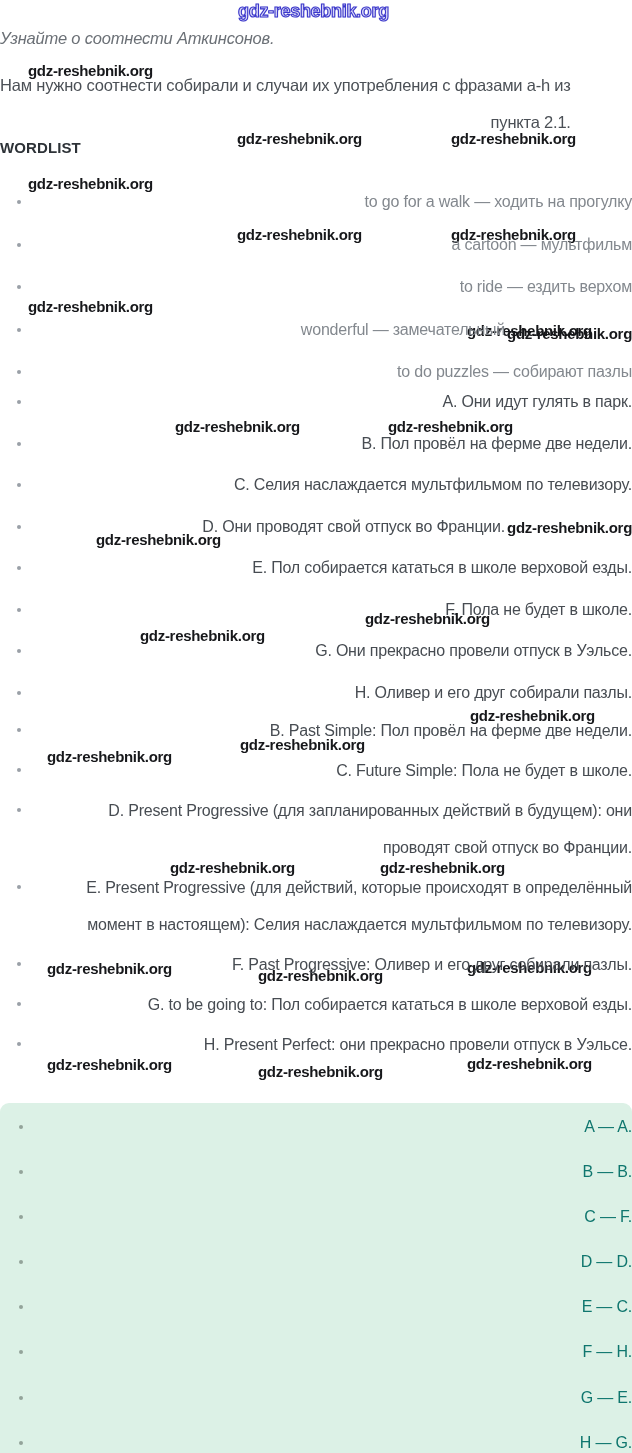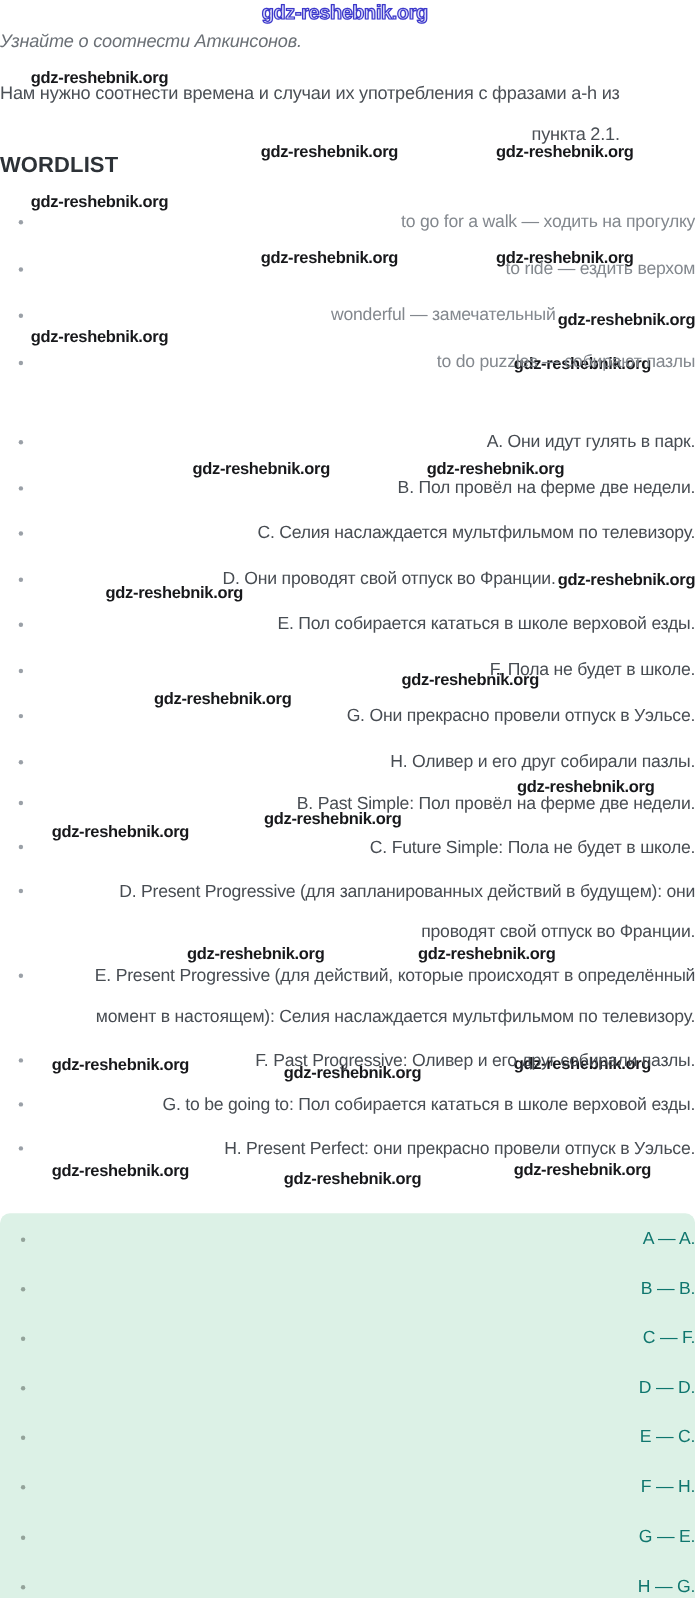--- a/index.html
+++ b/index.html
@@ -56,21 +56,21 @@
     position: absolute;
     left: 0; top: 73px;
     margin: 0;
     font-size: 16.5px;
     color: #4b5056;
   }
   .intro .line { display: block; height: 37px; line-height: 24px; white-space: nowrap; }
   .wordlist-heading {
     position: absolute;
     left: 0; top: 139px;
-    font-size: 20px;
+    font-size: 15px;
     font-weight: 700;
     color: #2d3237;
     letter-spacing: 0.1px;
   }
   
   ul.list {
     position: absolute;
     left: 0;
     margin: 0; padding: 0;
     list-style: none;
@@ -146,27 +146,28 @@
   <div class="wm" style="left:258px;top:1253px">gdz-reshebnik.org</div>
   <div class="wm" style="left:470px;top:1250px">gdz-reshebnik.org</div>
   <div class="wm" style="left:47px;top:1267px">gdz-reshebnik.org</div>
   <div class="wm" style="left:258px;top:1351px">gdz-reshebnik.org</div>
   <div class="wm" style="left:470px;top:1347px">gdz-reshebnik.org</div>
   <div class="wm" style="left:47px;top:1363px">gdz-reshebnik.org</div>
 
   <h1 class="title">Узнайте о соотнести Аткинсонов.</h1>
 
   <p class="intro">
-    <span class="line">Нам нужно соотнести времена и случаи их употребления с фразами a-h из</span>
+    <span class="line">Нам нужно соотнести собирали и случаи их употребления с фразами a-h из</span>
     <span class="line">пункта 2.1.</span>
   </p>
 
   <div class="wordlist-heading">WORDLIST</div>
   <ul class="list wordlist">
     <li><span>to go for a walk — ходить на прогулку</span></li>
+    <li><span>a cartoon — мультфильм</span></li>
     <li><span>to ride — ездить верхом</span></li>
     <li>
       <span>wonderful — замечательный</span><span class="wm-inline lowered">gdz-reshebnik.org</span>
     </li>
     <li><span>to do puzzles — собирают пазлы</span></li>
   </ul>
 
   <ul class="list phrases">
     <li><span>A. Они идут гулять в парк.</span></li>
     <li><span>B. Пол провёл на ферме две недели.</span></li>

